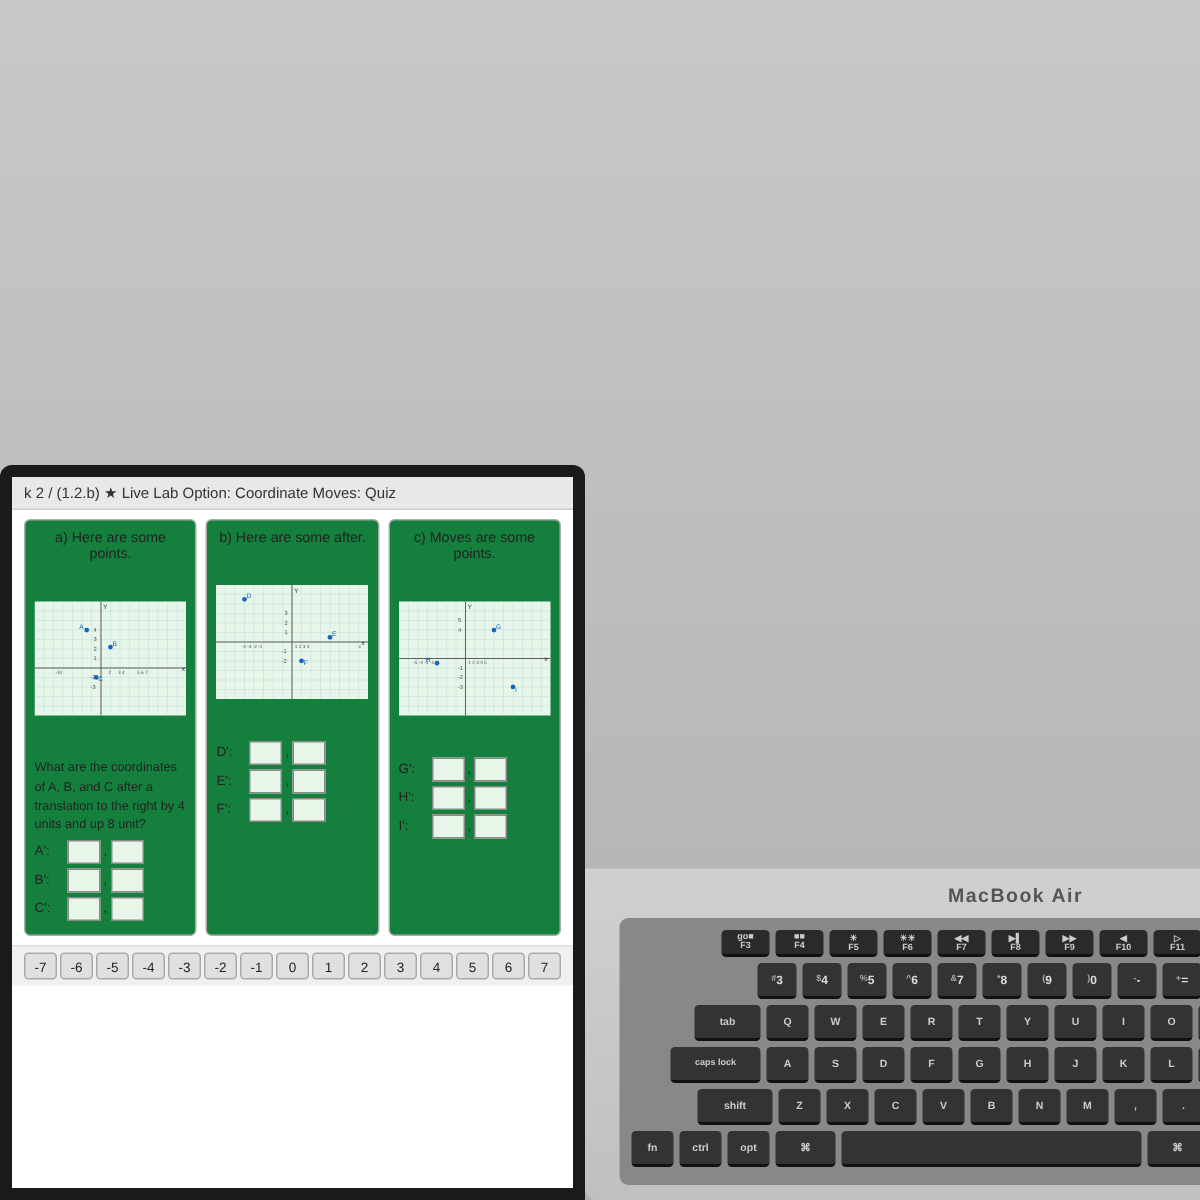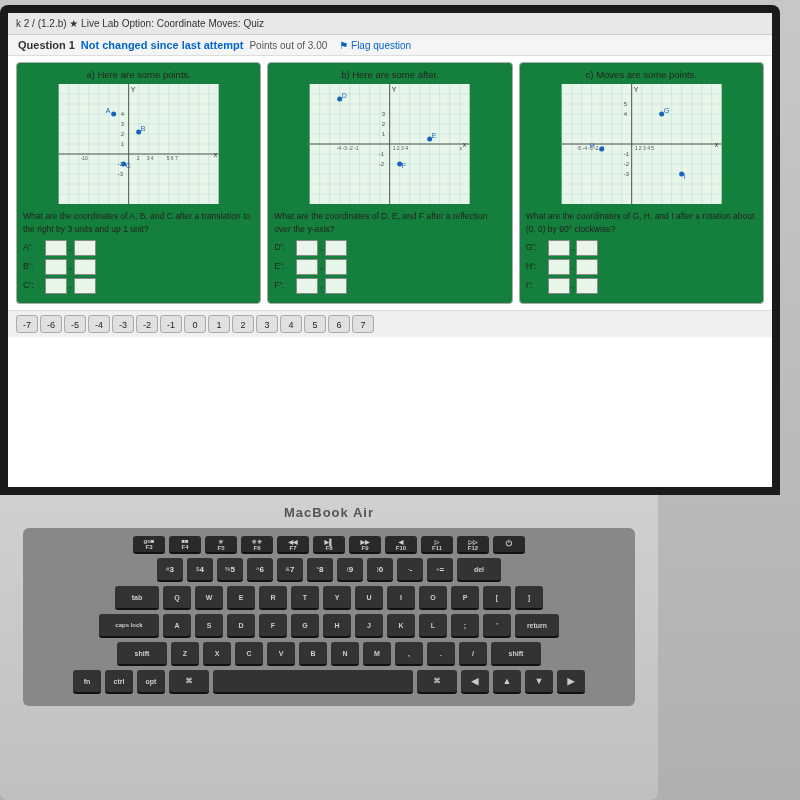--- a/index.html
+++ b/index.html
@@ -10,22 +10,22 @@
       overflow: hidden;
       background: #2a2a2a;
       font-family: Arial, sans-serif;
     }
 
     
     .laptop-body {
       width: 800px;
       height: 800px;
       display: flex;
-      flex-direction: column;
-      align-items: flex-start;
+      flex-direction: row;
+      align-items: flex-end;
       background: linear-gradient(180deg, #c8c8c8 0%, #b0b0b0 100%);
     }
 
     
     .screen-bezel {
       width: 780px;
       height: 490px;
       background: #1a1a1a;
       border-radius: 8px 8px 0 0;
       padding: 8px;
@@ -258,26 +258,20 @@
 
 <div class="laptop-body">
 
   <div class="screen-bezel">
     <div class="screen">
 
       <div class="browser-bar">
         <span class="browser-title">k 2 / (1.2.b) ★ Live Lab Option: Coordinate Moves: Quiz</span>
       </div>
 
-      <div class="question-header">
-        <span class="question-label">Question 1</span>
-        <span class="not-changed">Not changed since last attempt</span>
-        <span class="points-text">Points out of 3.00</span>
-        <span class="flag-link">⚑ Flag question</span>
-      </div>
 
       <div class="content-area">
 
         <div class="panel">
           <div class="panel-title">a) Here are some points.</div>
 
           <div class="grid-container">
             <svg class="grid-svg" viewBox="0 0 160 120">
 
               <rect width="160" height="120" fill="#e8f5e9"></rect>
@@ -334,21 +328,21 @@
 
               <circle cx="55" cy="30" r="2.5" fill="#1565c0"></circle>
               <text x="47" y="29" font-size="7" fill="#1565c0">A</text>
               <circle cx="80" cy="48" r="2.5" fill="#1565c0"></circle>
               <text x="82" y="47" font-size="7" fill="#1565c0">B</text>
               <circle cx="65" cy="80" r="2.5" fill="#1565c0"></circle>
               <text x="67" y="84" font-size="7" fill="#1565c0">C</text>
             </svg>
           </div>
           <div class="input-section">
-            <p>What are the coordinates of A, B, and C after a translation to the right by 3 units and up 1 unit?</p>
+            <p>What are the coordinates of A, B, and C after a translation to the right by 4 units and up 8 unit?</p>
 
             <div class="coord-row">
               <span class="coord-label">A':</span>
               <span class="coord-box"></span>
               <span class="coord-comma">,</span>
               <span class="coord-box"></span>
             </div>
 
             <div class="coord-row">
               <span class="coord-label">B':</span>
@@ -419,21 +413,20 @@
 
               <circle cx="30" cy="15" r="2.5" fill="#1565c0"></circle>
               <text x="32" y="14" font-size="7" fill="#1565c0">D</text>
               <circle cx="120" cy="55" r="2.5" fill="#1565c0"></circle>
               <text x="122" y="54" font-size="7" fill="#1565c0">E</text>
               <circle cx="90" cy="80" r="2.5" fill="#1565c0"></circle>
               <text x="92" y="84" font-size="7" fill="#1565c0">F</text>
             </svg>
           </div>
           <div class="input-section">
-            <p>What are the coordinates of D, E, and F after a reflection over the y-axis?</p>
             <div class="coord-row">
               <span class="coord-label">D':</span>
               <span class="coord-box"></span>
               <span class="coord-comma">,</span>
               <span class="coord-box"></span>
             </div>
             <div class="coord-row">
               <span class="coord-label">E':</span>
               <span class="coord-box"></span>
               <span class="coord-comma">,</span>
@@ -499,21 +492,20 @@
 
               <circle cx="100" cy="30" r="2.5" fill="#1565c0"></circle>
               <text x="102" y="29" font-size="7" fill="#1565c0">G</text>
               <circle cx="40" cy="65" r="2.5" fill="#1565c0"></circle>
               <text x="28" y="64" font-size="7" fill="#1565c0">H</text>
               <circle cx="120" cy="90" r="2.5" fill="#1565c0"></circle>
               <text x="122" y="95" font-size="7" fill="#1565c0">I</text>
             </svg>
           </div>
           <div class="input-section">
-            <p>What are the coordinates of G, H, and I after a rotation about (0, 0) by 90° clockwise?</p>
             <div class="coord-row">
               <span class="coord-label">G':</span>
               <span class="coord-box"></span>
               <span class="coord-comma">,</span>
               <span class="coord-box"></span>
             </div>
             <div class="coord-row">
               <span class="coord-label">H':</span>
               <span class="coord-box"></span>
               <span class="coord-comma">,</span>

